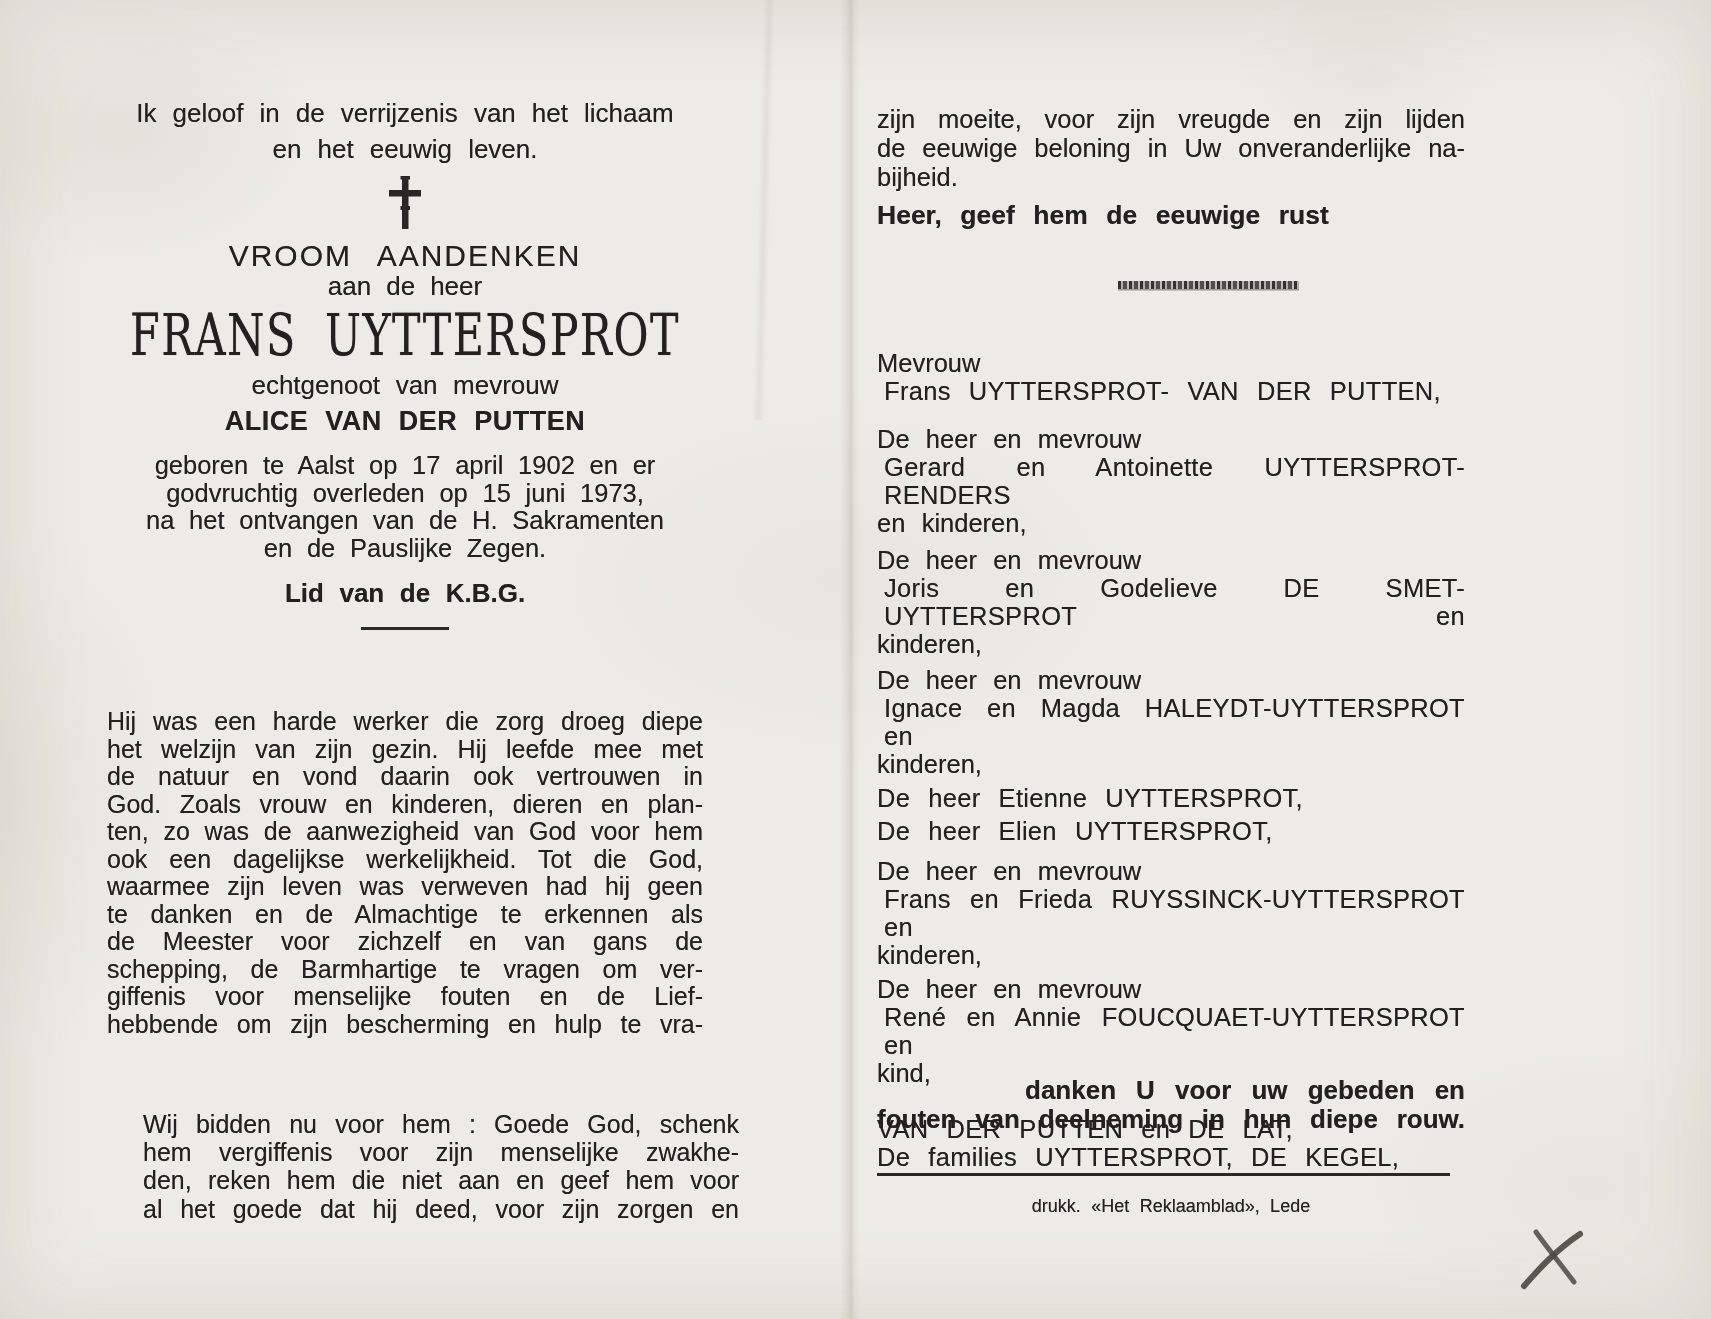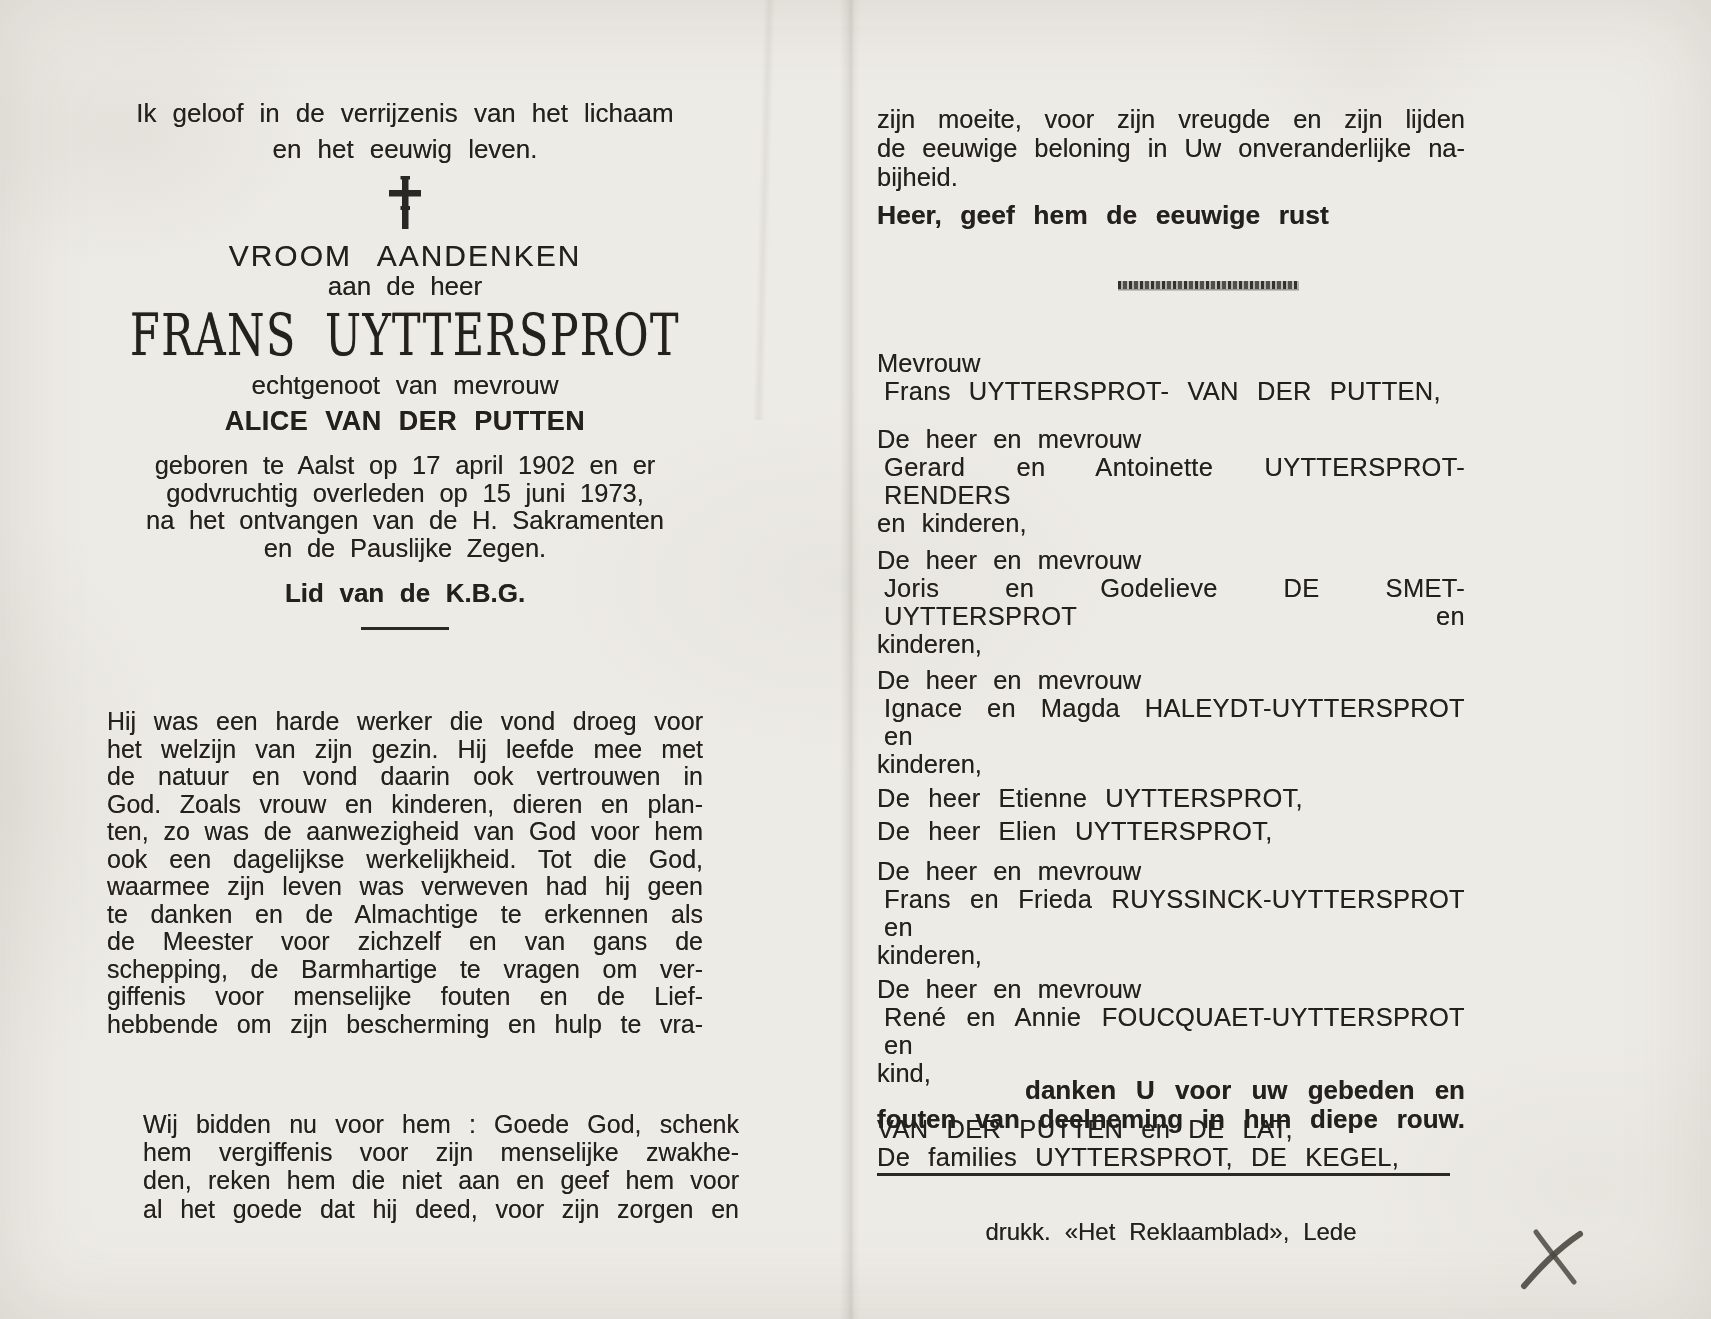--- a/index.html
+++ b/index.html
@@ -54,21 +54,21 @@
   .grp.g3{margin-bottom:8px;}
   .grp.g4{margin-bottom:6px;}
   .grp.g5{margin-bottom:5px;}
   .grp.g6{margin-bottom:12px;}
   .grp.g7{margin-bottom:6px;}
   .grp.g8{margin-bottom:28px;}
   .r-thanks{top:1076px;font-size:26px;font-weight:bold;line-height:28.5px;}
   .r-thanks .first{padding-left:148px;}
   .r-rule{top:1173px;}
   .r-rule .bar{width:573px;height:3px;background:#2b2925;}
-  .r-printer{top:1196px;font-size:24px;word-spacing:.3em;text-align:center;margin-top:22px;}
+  .r-printer{top:1196px;font-size:18px;word-spacing:.3em;text-align:center;}
   
   .fold{position:absolute;left:840px;top:0;width:20px;height:1319px;
     background:linear-gradient(90deg, transparent, rgba(110,104,92,.10) 38%, rgba(110,104,92,.18) 55%, rgba(110,104,92,.06) 72%, transparent);}
   .fold2{position:absolute;left:758px;top:0;width:12px;height:420px;
     background:linear-gradient(90deg, transparent, rgba(120,114,100,.10), transparent);transform:rotate(1.5deg);}
   .pen-x{position:absolute;left:1512px;top:1224px;}
 </style>
 </head>
 <body>
 
@@ -103,21 +103,21 @@
       <div class="cl">en de Pauslijke Zegen.</div>
     </div>
 
     <div class="col-l l-lid cl txt">Lid van de K.B.G.</div>
 
     <div class="col-l l-rule">
         <div class="bar"></div>
       </div>
 
     <div class="col-l l-par1 txt">
-      <div class="jl">Hij was een harde werker die vond droeg voor</div>
+      <div class="jl">Hij was een harde werker die zorg droeg diepe</div>
       <div class="jl">het welzijn van zijn gezin. Hij leefde mee met</div>
       <div class="jl">de natuur en vond daarin ook vertrouwen in</div>
       <div class="jl">God. Zoals vrouw en kinderen, dieren en plan-</div>
       <div class="jl">ten, zo was de aanwezigheid van God voor hem</div>
       <div class="jl">ook een dagelijkse werkelijkheid. Tot die God,</div>
       <div class="jl">waarmee zijn leven was verweven had hij geen</div>
       <div class="jl">te danken en de Almachtige te erkennen als</div>
       <div class="jl">de Meester voor zichzelf  en van gans  de</div>
       <div class="jl">schepping, de Barmhartige te vragen om ver-</div>
       <div class="jl">giffenis voor menselijke fouten en de Lief-</div>

